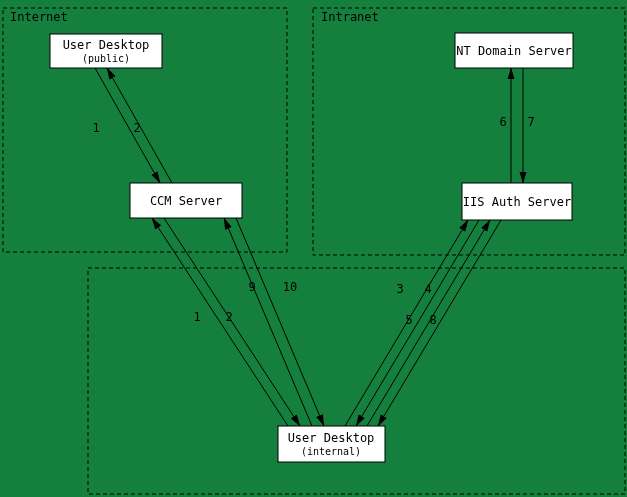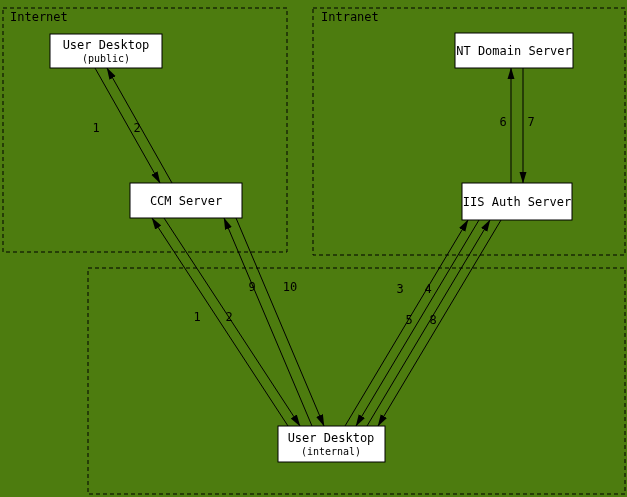--- a/index.html
+++ b/index.html
@@ -4,21 +4,21 @@
 <style>
   html, body {
     margin: 0;
     padding: 0;
     background: #ffffff;
   }
   .stage {
     position: relative;
     width: 627px;
     height: 497px;
-    background: #4d7c0f;
+    background: #15803d;
     font-family: "DejaVu Sans Mono", "Liberation Mono", monospace;
   }
   svg text {
     font-family: "DejaVu Sans Mono", "Liberation Mono", monospace;
     fill: #000000;
   }
   .zone-rect {
     fill: none;
     stroke: #000000;
     stroke-width: 1;

